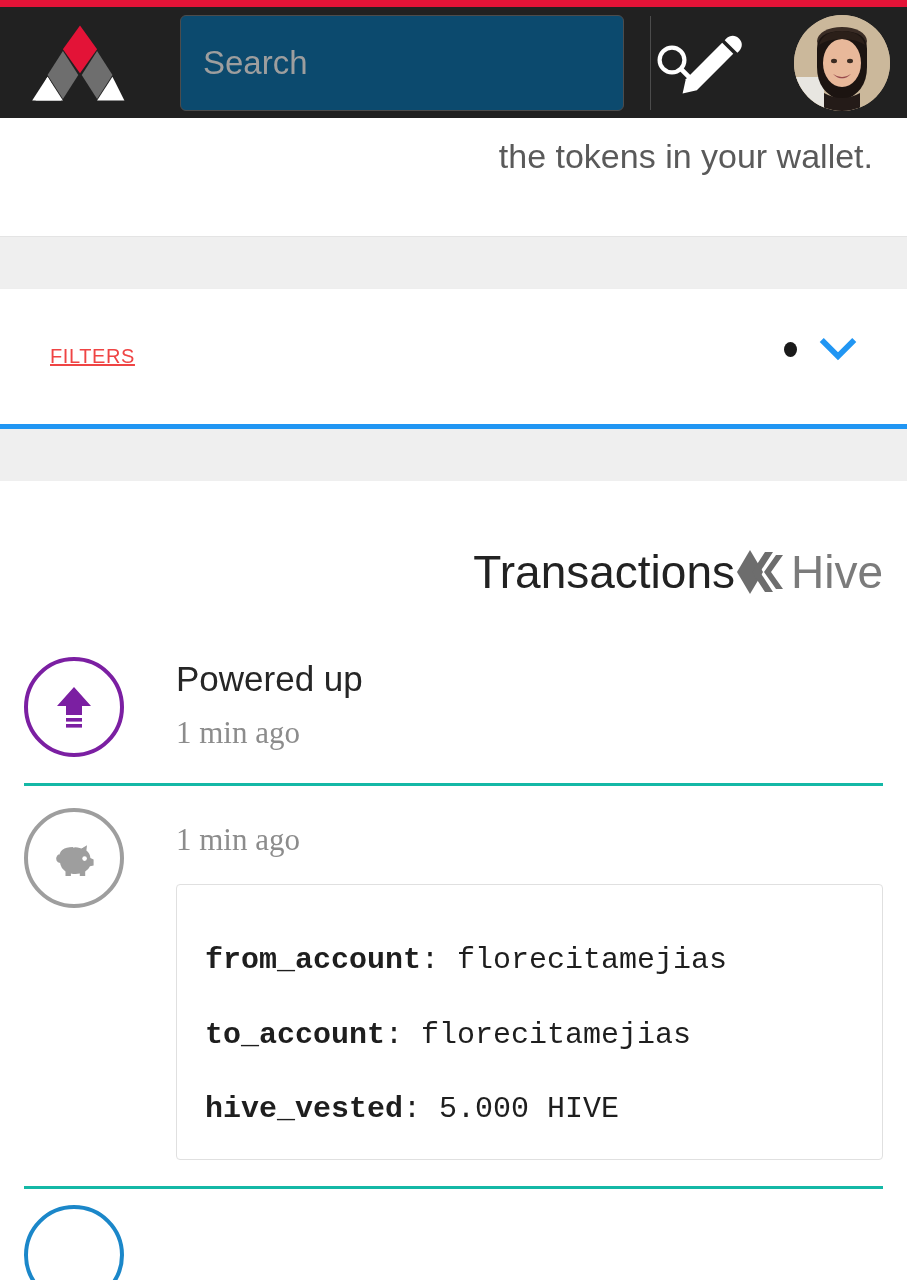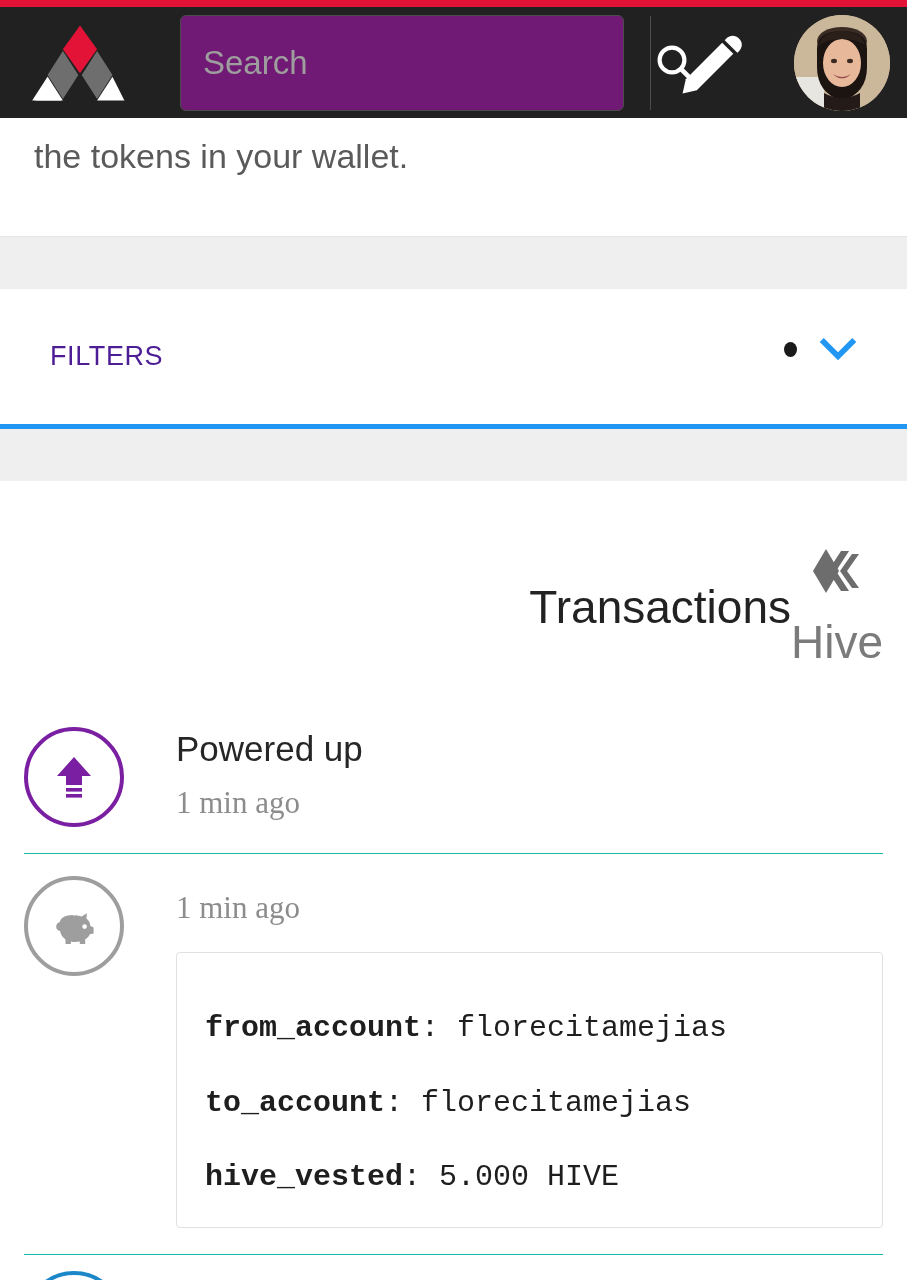--- a/index.html
+++ b/index.html
@@ -16,21 +16,21 @@
   .navbar {
     height:111px; background:#212121;
     display:flex; align-items:center; position:relative;
   }
   .logo-wrap { width:160px; display:flex; align-items:center; justify-content:center; }
   .logo { width:104px; height:82px; display:block; }
 
   .searchbox {
     width:444px; height:96px; margin-left:20px;
     border:1px solid #4c4c4c; border-radius:6px;
-    background:#701a75;
+    background:#0c4a6e;
     display:flex; align-items:stretch;
   }
   .search-input {
     flex:1; background:transparent; border:none; outline:none;
     color:#bdbdbd; font-size:33px; padding:0 22px;
     font-family:"Liberation Sans", sans-serif;
   }
   .search-input::placeholder { color:#9e9e9e; }
   .search-btn {
     width:112px; border-left:1px solid #4c4c4c;
@@ -54,55 +54,55 @@
   }
   .avatar svg { width:100%; height:100%; display:block; }
 
   
   .card {
     background:#ffffff;
     border-bottom:1px solid #e4e4e4;
     box-shadow:0 1px 2px rgba(0,0,0,.10);
   }
   .intro-card { height:119px; padding:18px 34px 0 34px; }
-  .intro-text { font-size:34px; color:#5a5a5a; line-height:1.2; }
+  .intro-text { font-size:34px; color:#5a5a5a; line-height:1.2;text-align:right; }
 
   .gap { background:#efefef; }
   .gap-1 { height:52px; }
   .gap-2 { height:52px; }
 
   .filters-card {
     height:140px; background:#fff;
     display:flex; align-items:center; justify-content:space-between;
     padding:0 50px 0 50px;
     border-bottom:5px solid #2196f3;
     box-shadow:0 1px 2px rgba(0,0,0,.08);
   }
   .filters-label {
-    font-size:27px; color:#4c1d95; letter-spacing:.6px; font-weight:400;
+    font-size:20px; color:#ef4444; letter-spacing:.6px; font-weight:400;text-decoration:underline;
   }
   .filters-right { display:flex; align-items:center; gap:22px; padding-bottom:14px; }
   .filters-dot { width:13px; height:15px; border-radius:50%; background:#1a1a1a; display:block; }
   .chev svg { width:38px; height:26px; display:block; }
 
   
   .tx-panel { background:#fff; padding:0 24px; }
   .tx-head {
     display:flex; align-items:center; justify-content:flex-end;
     padding:64px 0 36px 0;
   }
   .tx-title { font-size:46px; color:#222; font-weight:400; }
-  .tx-brand { display:flex; align-items:center; gap:18px;flex-direction:column; }
+  .tx-brand { display:flex; align-items:center; gap:4px; }
   .tx-brand svg { width:52px; height:52px; display:block; }
   .tx-brand-label { font-size:46px; color:#7b7b7b; font-weight:400; }
 
   .tx-row {
     display:flex; align-items:flex-start;
     padding:22px 0 26px 0;
-    border-bottom:1px solid #14b8a6;
+    border-bottom:3px solid #14b8a6;
     position:relative;
   }
   .tx-icon {
     width:100px; height:100px; flex:0 0 100px;
     border-radius:50%; display:flex; align-items:center; justify-content:center;
     margin-right:52px;
   }
   .tx-icon.purple { border:4px solid #7b1fa2; }
   .tx-icon.gray   { border:4px solid #9e9e9e; }
   .tx-icon.blue   { border:4px solid #1b87c9; }

